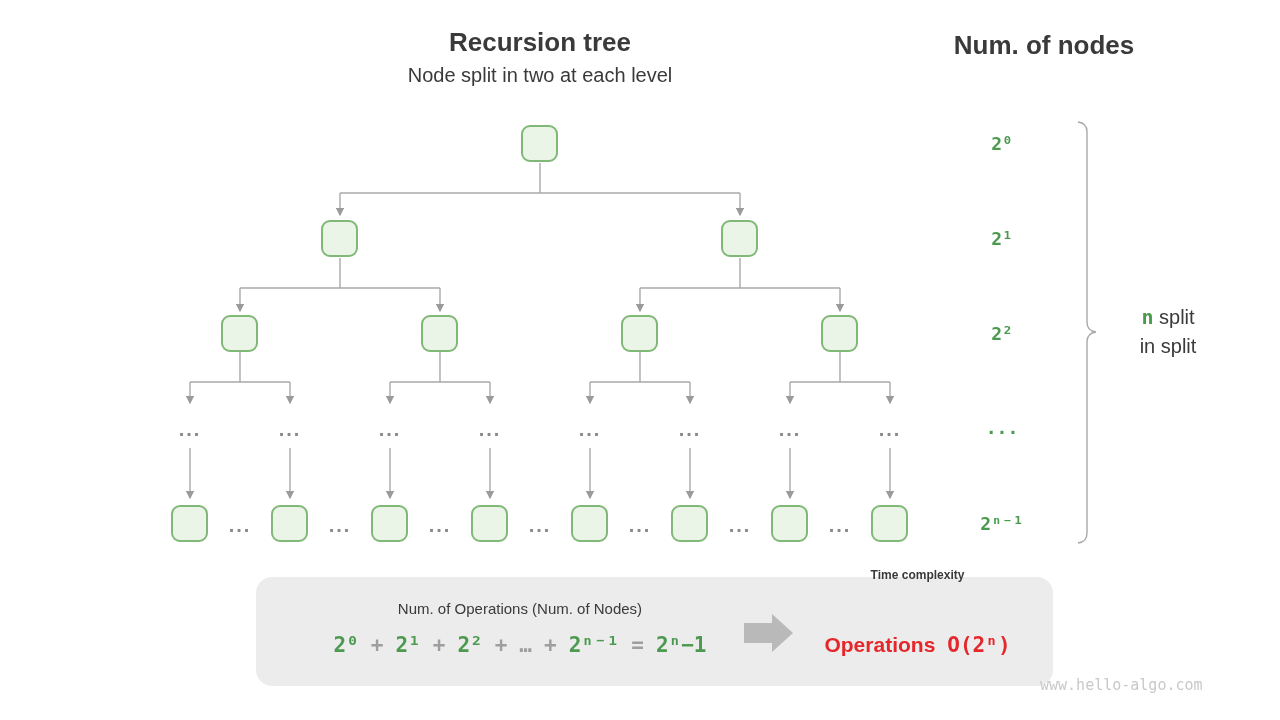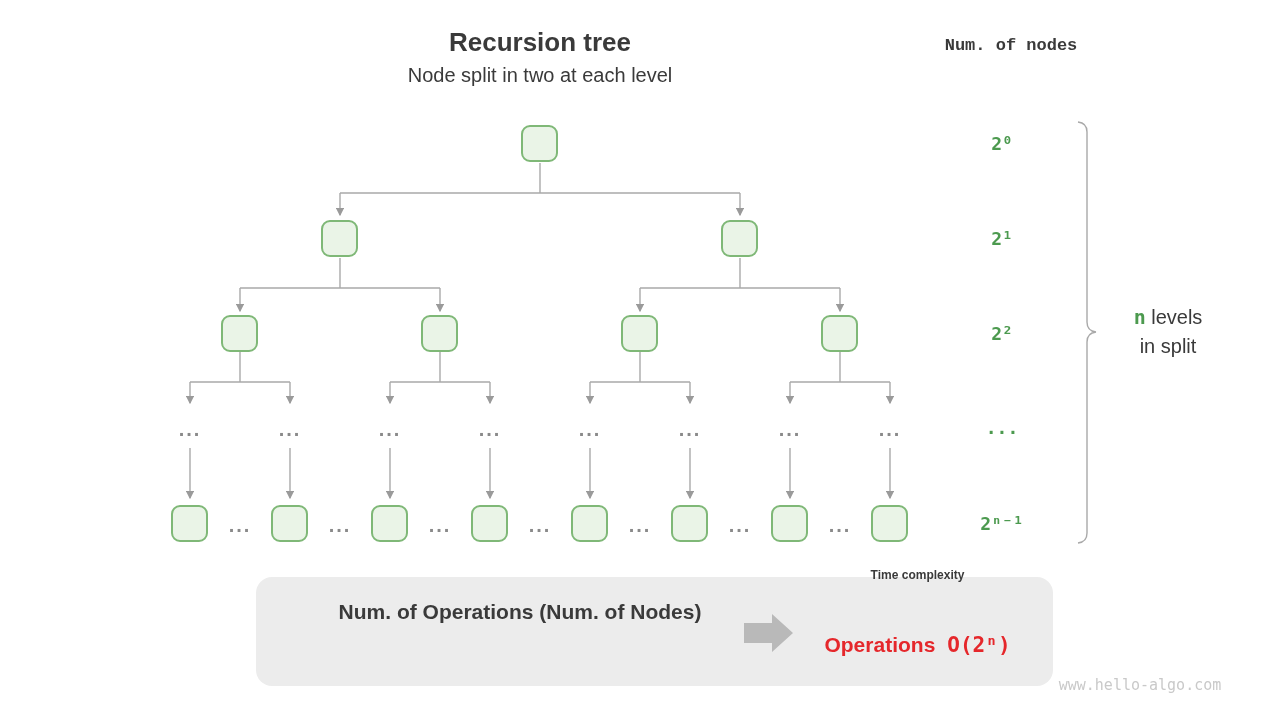--- a/index.html
+++ b/index.html
@@ -6,53 +6,53 @@
   .canvas{position:relative;width:1280px;height:720px;background:#fff;overflow:hidden;
           font-family:"Liberation Sans",sans-serif;}
   .abs{position:absolute;}
   .center{text-align:center;}
   .green{color:var(--green);}
   .gray{color:var(--gray_text);}
   .red{color:var(--red);}
 
   .title{left:290px;top:27px;width:500px;font-size:26px;font-weight:bold;color:var(--text_dark);}
   .subtitle{left:290px;top:64px;width:500px;font-size:20px;color:var(--text_dark);text-align:center;}
-  .right-header{left:911px;top:31px;width:200px;font-size:17px;font-weight:bold;
-                color:var(--text_dark);line-height:29px;font-family:Liberation Mono, monospace;}
+  .right-header{left:944px;top:31px;width:200px;font-size:26px;font-weight:bold;
+                color:var(--text_dark);line-height:29px;}
 
   .node{position:absolute;width:37px;height:37px;box-sizing:border-box;
         background:var(--node_fill);border:2px solid var(--node_border);border-radius:9px;z-index:2;}
 
   svg.overlay{position:absolute;left:0;top:0;z-index:1;pointer-events:none;}
   .conn{stroke:var(--connector);stroke-width:1.4;fill:none;}
   .ah{fill:var(--arrowhead);}
   .brace{stroke:var(--connector);stroke-width:1.4;fill:none;}
   .flow-arrow{fill:var(--arrow_gray);}
 
   .lvl-label{width:80px;text-align:center;font-family:"DejaVu Sans Mono",monospace;
              font-weight:bold;font-size:18px;line-height:24px;color:var(--green);z-index:2;}
   .tree-dots{width:44px;text-align:center;font-weight:bold;font-size:20px;line-height:24px;
              letter-spacing:2px;color:var(--dots);z-index:2;}
   .brace-note{left:1105px;top:303px;width:126px;text-align:center;font-size:20px;
               line-height:29px;color:var(--text_dark);z-index:2;}
   .brace-note .n{font-family:"DejaVu Sans Mono",monospace;font-weight:bold;color:var(--green);}
 
   .summary-box{left:256px;top:577px;width:797px;height:109px;background:var(--box_bg);
                border-radius:16px;z-index:0;}
-  .ops-title{left:280px;top:600px;width:480px;font-size:21px;font-weight:bold;
+  .ops-title{left:280px;top:600px;width:480px;font-size:15px;font-weight:normal;
              color:var(--text_dark);z-index:2;}
   .formula{left:256px;top:633px;width:528px;font-size:21px;font-weight:bold;
            font-family:"DejaVu Sans Mono",monospace;z-index:2;}
   .formula .tok{margin:0 6px;}
   .tc-title{left:800px;top:568px;width:235px;font-size:12px;font-weight:bold;
             color:var(--text_dark);z-index:2;}
   .tc-value{left:790px;top:633px;width:255px;font-size:21px;font-weight:bold;z-index:2;}
   .tc-value .oval{font-family:"DejaVu Sans Mono",monospace;margin-left:12px;}
 
-  .watermark{left:1040px;top:676px;width:200px;text-align:center;
+  .watermark{left:1040px;top:676px;width:200px;text-align:left;
              font-family:"DejaVu Sans Mono",monospace;font-size:15px;color:var(--watermark);z-index:2;}
 </style>
 </head>
 <body>
 
 <div class="canvas">
 
   <div class="abs summary-box"></div>
 
   <svg class="overlay" width="1280" height="720">
@@ -147,26 +147,29 @@
   <span class="abs tree-dots" style="left:818px;top:513px;">...</span>
 
   <span class="abs lvl-label" style="left:962px;top:132px;">2⁰</span>
   <span class="abs lvl-label" style="left:962px;top:227px;">2¹</span>
   <span class="abs lvl-label" style="left:962px;top:322px;">2²</span>
   <span class="abs lvl-label" style="left:962px;top:416px;">...</span>
   <span class="abs lvl-label" style="left:962px;top:512px;">2ⁿ⁻¹</span>
 
   <div class="abs brace-note">
     <div>
-      <span class="n">n</span><span> levels</span>
+      <span class="n">n</span><span> split</span>
     </div>
     <div>in split</div>
   </div>
 
   <div class="abs ops-title center">Num. of Operations (Num. of Nodes)</div>
+  <div class="abs formula center">
+    <span class="tok green">2⁰</span><span class="tok gray">+</span><span class="tok green">2¹</span><span class="tok gray">+</span><span class="tok green">2²</span><span class="tok gray">+</span><span class="tok gray">…</span><span class="tok gray">+</span><span class="tok green">2ⁿ⁻¹</span><span class="tok gray">=</span><span class="tok green">2ⁿ−1</span>
+  </div>
   <div class="abs tc-title center">Time complexity</div>
   <div class="abs tc-value center red">
     <span>Operations</span><span class="oval">O(2ⁿ)</span>
   </div>
 
   <div class="abs watermark">www.hello-algo.com</div>
 
 </div>
 
 </body></html>

